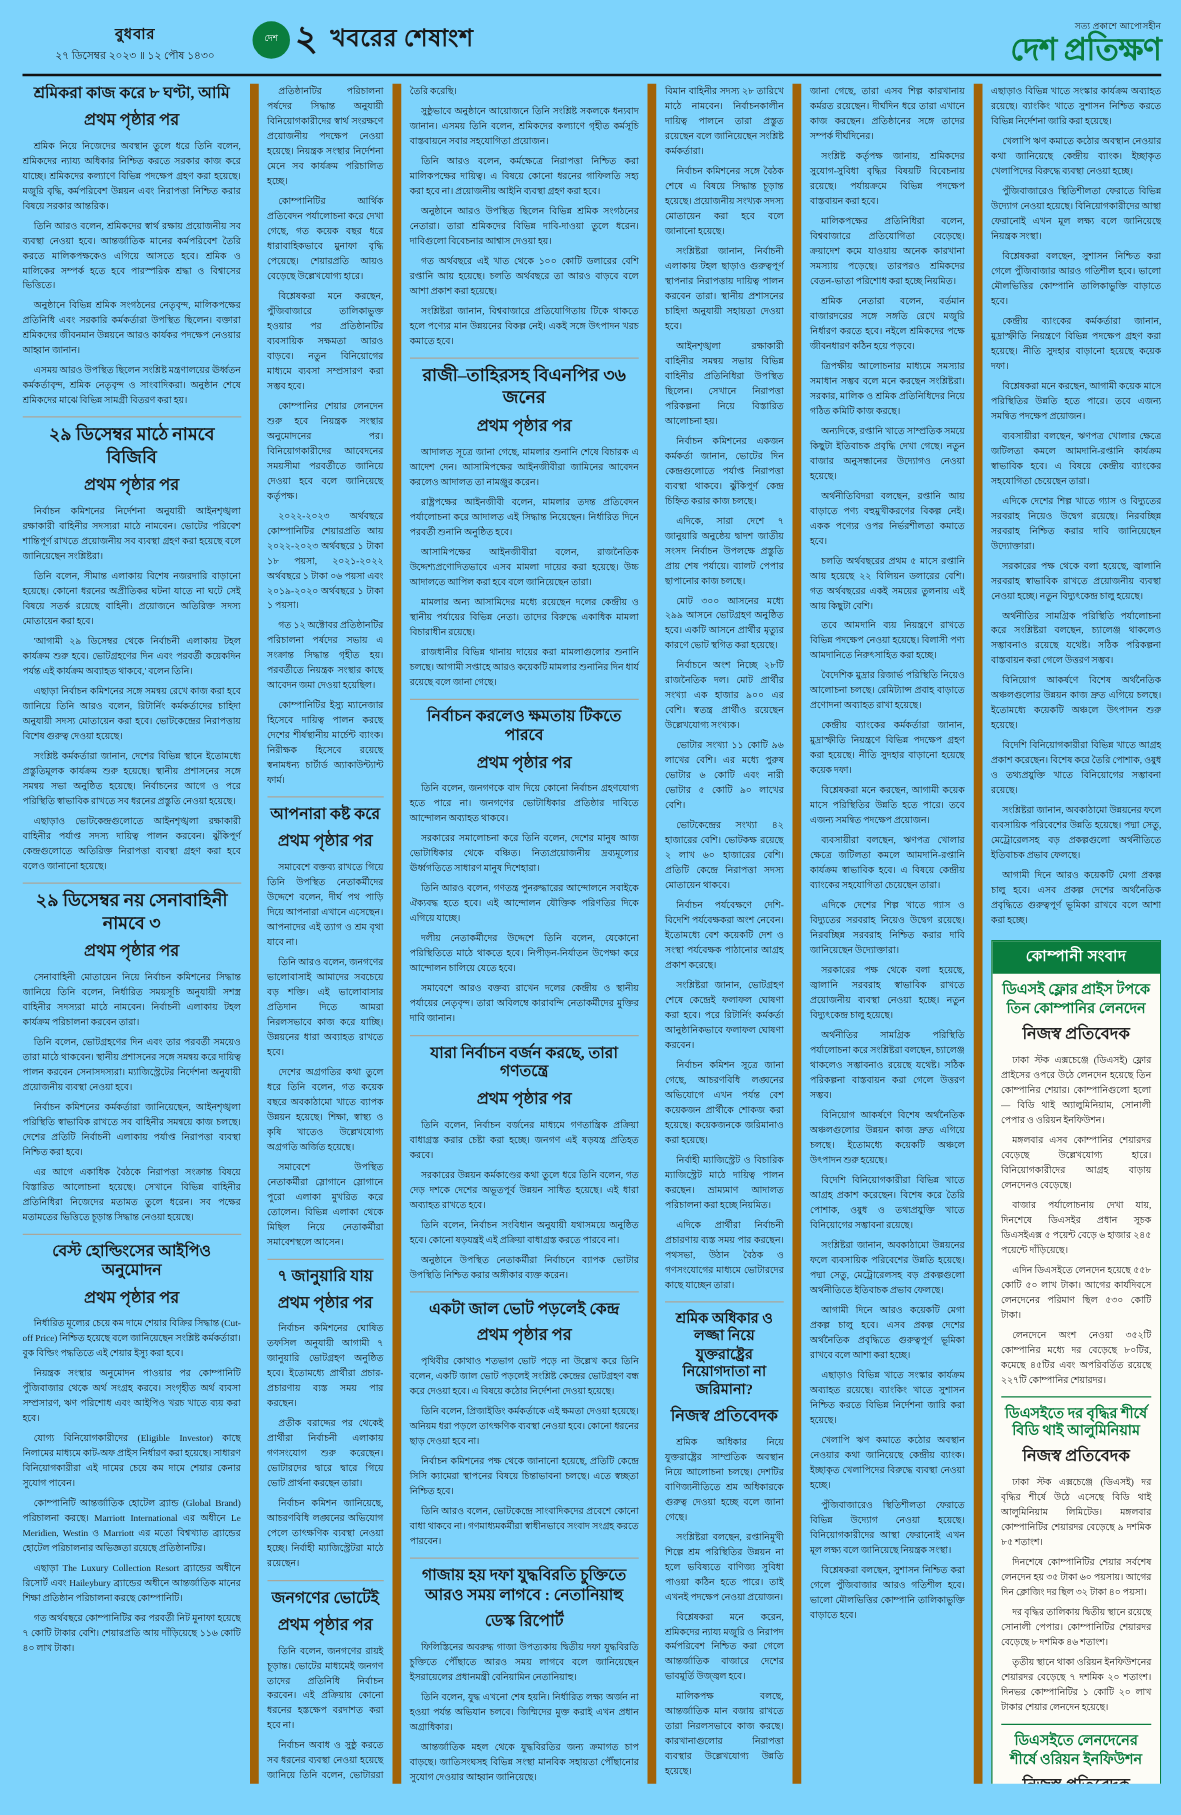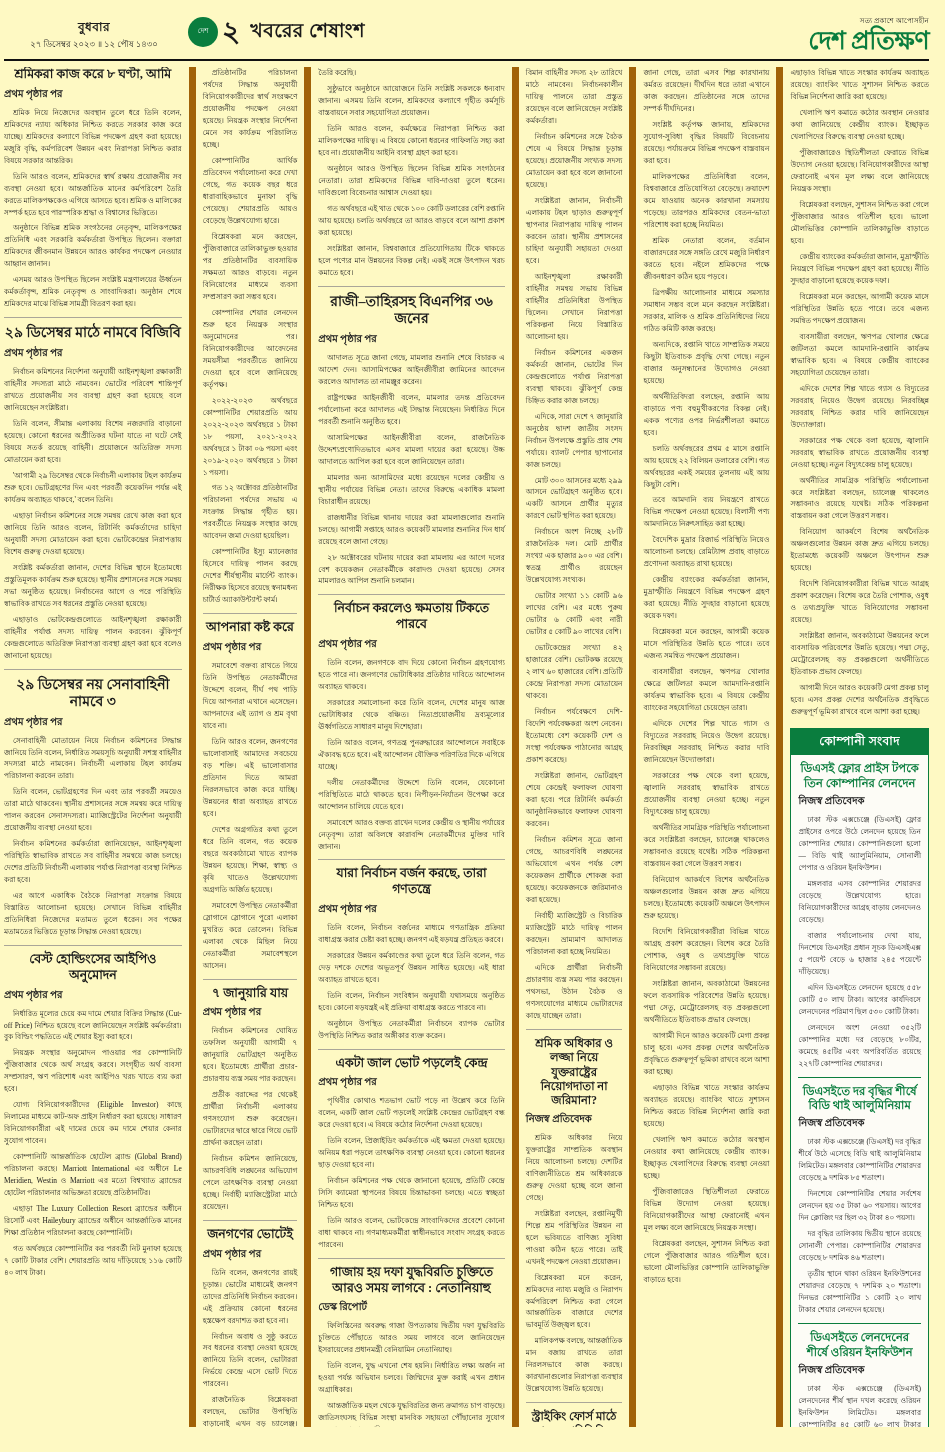--- a/index.html
+++ b/index.html
@@ -10,22 +10,22 @@
   body {
     width: 945px;
     height: 1452px;
     font-family: "Liberation Serif", "DejaVu Serif", serif;
     color: #1a1a1a;
     position: relative;
   }
   .page {
     width: 945px;
     height: 1452px;
-    padding: 14px 16px 10px 4px;
-    background: #fef9c3;
+    padding: 14px 16px 10px 18px;
+    background: #7dd3fc;
     position: relative;
   }
 
   
   .masthead {
     display: flex;
     align-items: flex-start;
     justify-content: space-between;
     border-bottom: 2px solid #111;
     padding-bottom: 6px;
@@ -120,21 +120,22 @@
   .headline {
     text-align: center;
     font-weight: bold;
     line-height: 1.25;
     margin: 0 0 3px 0;
   }
   .h-lg { font-size: 14px; }
   .h-md { font-size: 12.5px; }
   .h-sm { font-size: 11.5px; }
   .byline {
-    font-size: 10px;
+    text-align: center;
+    font-size: 13px;
     font-weight: bold;
     color: #222;
     margin-bottom: 4px;
   }
   .body {
     font-size: 7.4px;
     line-height: 1.62;
     text-align: justify;
     color: #1a1a1a;
     hyphens: auto;
@@ -317,21 +318,20 @@
 
       <div>
         <div class="headline h-lg">রাজী–তাহিরসহ বিএনপির ৩৬ জনের</div>
         <div class="byline">প্রথম পৃষ্ঠার পর</div>
         <div class="body">
           <p>আদালত সূত্রে জানা গেছে, মামলার শুনানি শেষে বিচারক এ আদেশ দেন। আসামিপক্ষের আইনজীবীরা জামিনের আবেদন করলেও আদালত তা নামঞ্জুর করেন।</p>
           <p>রাষ্ট্রপক্ষের আইনজীবী বলেন, মামলার তদন্ত প্রতিবেদন পর্যালোচনা করে আদালত এই সিদ্ধান্ত নিয়েছেন। নির্ধারিত দিনে পরবর্তী শুনানি অনুষ্ঠিত হবে।</p>
           <p>আসামিপক্ষের আইনজীবীরা বলেন, রাজনৈতিক উদ্দেশ্যপ্রণোদিতভাবে এসব মামলা দায়ের করা হয়েছে। উচ্চ আদালতে আপিল করা হবে বলে জানিয়েছেন তারা।</p>
           <p>মামলার অন্য আসামিদের মধ্যে রয়েছেন দলের কেন্দ্রীয় ও স্থানীয় পর্যায়ের বিভিন্ন নেতা। তাদের বিরুদ্ধে একাধিক মামলা বিচারাধীন রয়েছে।</p>
           <p>রাজধানীর বিভিন্ন থানায় দায়ের করা মামলাগুলোর শুনানি চলছে। আগামী সপ্তাহে আরও কয়েকটি মামলার শুনানির দিন ধার্য রয়েছে বলে জানা গেছে।</p>
-          <p>২৮ অক্টোবরের ঘটনায় দায়ের করা মামলায় এর আগে দলের বেশ কয়েকজন নেতাকর্মীকে কারাদণ্ড দেওয়া হয়েছে। সেসব মামলারও আপিল শুনানি চলমান।</p>
         </div>
       </div>
 
       <hr class="rule">
 
       <div>
         <div class="headline h-md">নির্বাচন করলেও ক্ষমতায় টিকতে পারবে</div>
         <div class="byline">প্রথম পৃষ্ঠার পর</div>
         <div class="body">
           <p>তিনি বলেন, জনগণকে বাদ দিয়ে কোনো নির্বাচন গ্রহণযোগ্য হতে পারে না। জনগণের ভোটাধিকার প্রতিষ্ঠার দাবিতে আন্দোলন অব্যাহত থাকবে।</p>

